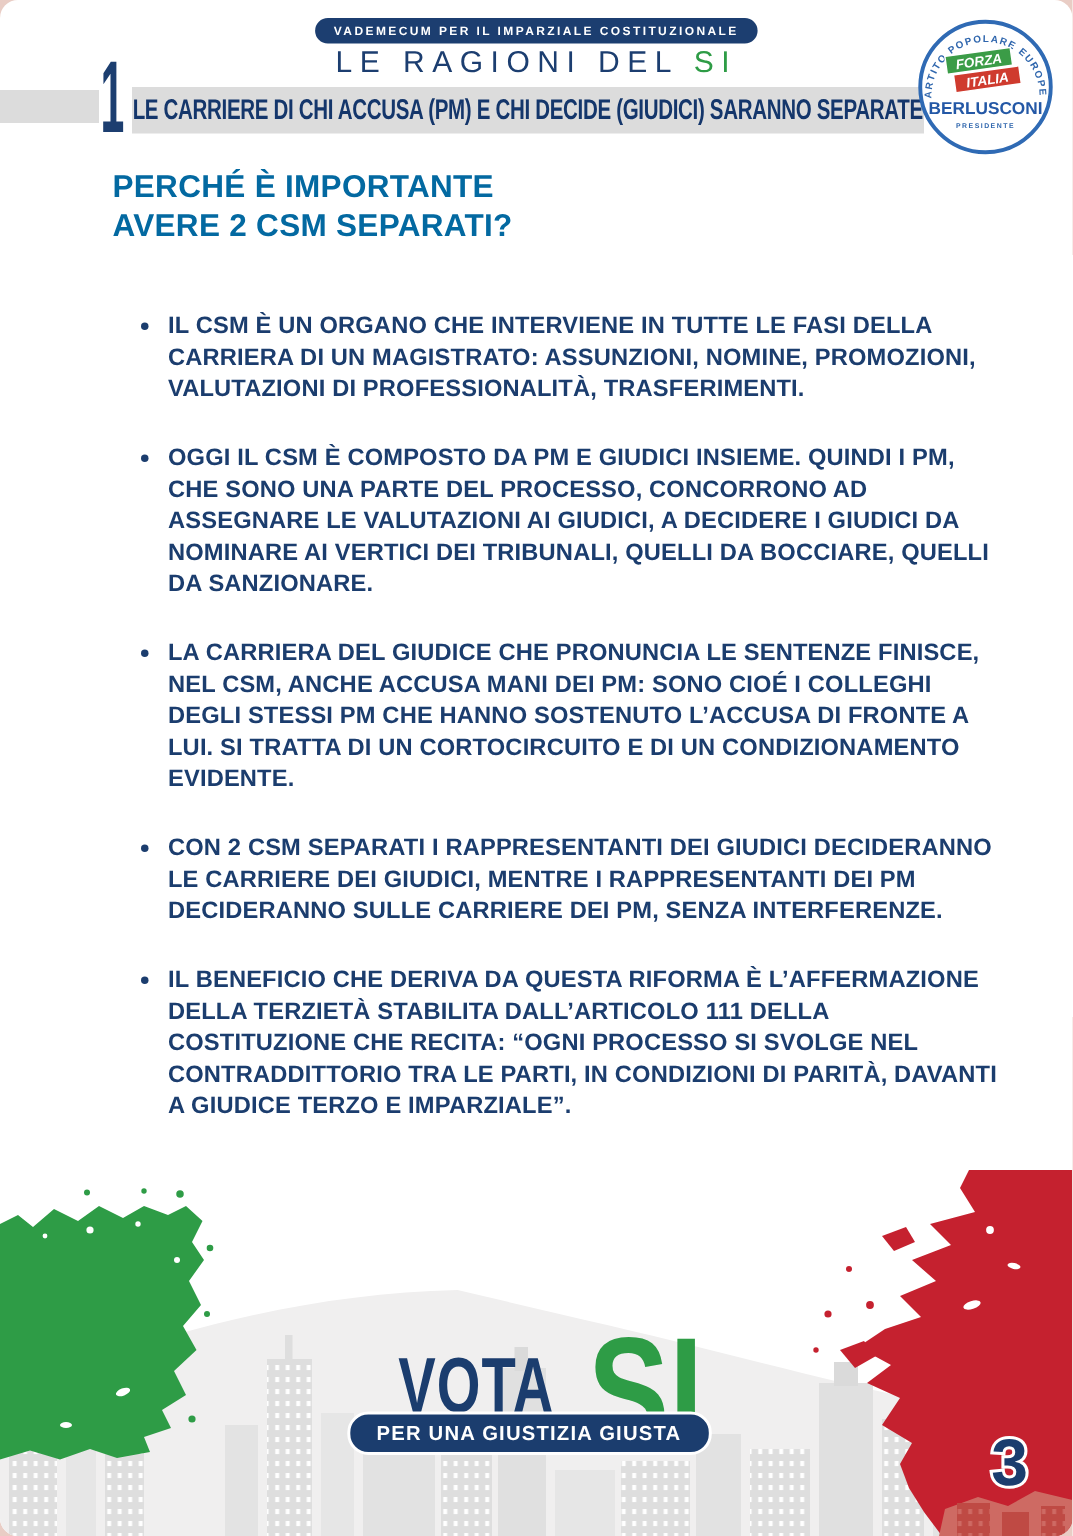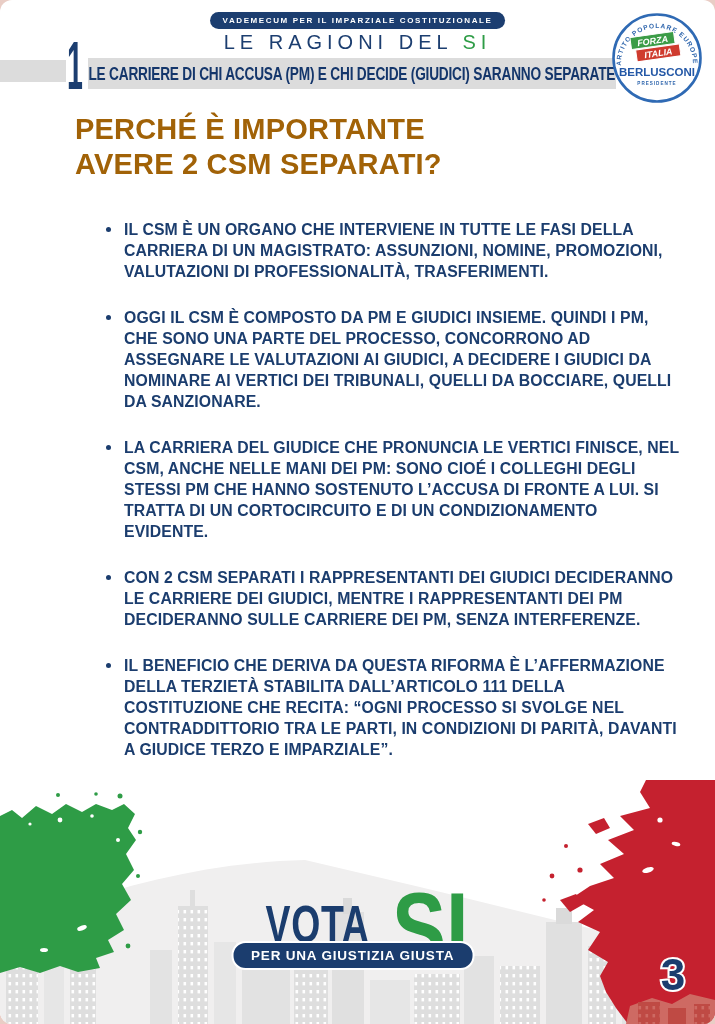--- a/index.html
+++ b/index.html
@@ -40,25 +40,25 @@
     background:#dcdcdc;display:flex;align-items:center;justify-content:center;
   }
   .title-bar .txt{
     color:#14366b;font-size:19px;font-weight:800;white-space:nowrap;
     transform:scaleX(.72);transform-origin:center center;letter-spacing:-.3px;
   }
   .logo{position:absolute;top:12px;right:12px;}
   
   .heading{
     position:absolute;top:112px;left:75px;
-    color:#a16207;font-size:29px;font-weight:800;line-height:1.22;letter-spacing:.2px;
+    color:#0369a1;font-size:21px;font-weight:800;line-height:1.22;letter-spacing:.2px;
   }
   .bullets{
     position:absolute;top:203px;left:88px;width:576px;
-    margin:16px;padding:0;list-style:none;
+    margin:4px;padding:0;list-style:none;
   }
   .bullets li{
     position:relative;padding-left:20px;margin-bottom:25px;
     color:#1b3d6e;font-size:15.8px;font-weight:700;line-height:1.33;letter-spacing:.1px;
   }
   .bullets li::before{
     content:"";position:absolute;left:2px;top:8px;width:5px;height:5px;border-radius:50%;background:#1b3d6e;
   }
   
   .footer-art{position:absolute;left:0;bottom:0;width:715px;height:244px;}
@@ -115,21 +115,21 @@
   </svg>
 
   <div class="heading">
     <div>PERCHÉ È IMPORTANTE</div>
     <div>AVERE 2 CSM SEPARATI?</div>
   </div>
 
   <ul class="bullets">
     <li>IL CSM È UN ORGANO CHE INTERVIENE IN TUTTE LE FASI DELLA CARRIERA DI UN MAGISTRATO: ASSUNZIONI, NOMINE, PROMOZIONI, VALUTAZIONI DI PROFESSIONALITÀ, TRASFERIMENTI.</li>
     <li>OGGI IL CSM È COMPOSTO DA PM E GIUDICI INSIEME. QUINDI I PM, CHE SONO UNA PARTE DEL PROCESSO, CONCORRONO AD ASSEGNARE LE VALUTAZIONI AI GIUDICI, A DECIDERE I GIUDICI DA NOMINARE AI VERTICI DEI TRIBUNALI, QUELLI DA BOCCIARE, QUELLI DA SANZIONARE.</li>
-    <li>LA CARRIERA DEL GIUDICE CHE PRONUNCIA LE VERTICI FINISCE, NEL CSM, ANCHE NELLE MANI DEI PM: SONO CIOÉ I COLLEGHI DEGLI STESSI PM CHE HANNO SOSTENUTO L’ACCUSA DI FRONTE A LUI. SI TRATTA DI UN CORTOCIRCUITO E DI UN CONDIZIONAMENTO EVIDENTE.</li>
+    <li>LA CARRIERA DEL GIUDICE CHE PRONUNCIA LE SENTENZE FINISCE, NEL CSM, ANCHE ACCUSA MANI DEI PM: SONO CIOÉ I COLLEGHI DEGLI STESSI PM CHE HANNO SOSTENUTO L’ACCUSA DI FRONTE A LUI. SI TRATTA DI UN CORTOCIRCUITO E DI UN CONDIZIONAMENTO EVIDENTE.</li>
     <li>CON 2 CSM SEPARATI I RAPPRESENTANTI DEI GIUDICI DECIDERANNO LE CARRIERE DEI GIUDICI, MENTRE I RAPPRESENTANTI DEI PM DECIDERANNO SULLE CARRIERE DEI PM, SENZA INTERFERENZE.</li>
     <li>IL BENEFICIO CHE DERIVA DA QUESTA RIFORMA È L’AFFERMAZIONE DELLA TERZIETÀ STABILITA DALL’ARTICOLO 111 DELLA COSTITUZIONE CHE RECITA: “OGNI PROCESSO SI SVOLGE NEL CONTRADDITTORIO TRA LE PARTI, IN CONDIZIONI DI PARITÀ, DAVANTI A GIUDICE TERZO E IMPARZIALE”.</li>
   </ul>
 
   <svg class="footer-art" width="715" height="244" viewBox="0 0 715 244">
     <defs>
       <pattern id="win" width="7" height="8" patternUnits="userSpaceOnUse">
         <rect width="7" height="8" fill="#dedede"></rect>
         <rect x="1.5" y="2" width="2.6" height="3.4" fill="#ffffff"></rect>
       </pattern>

